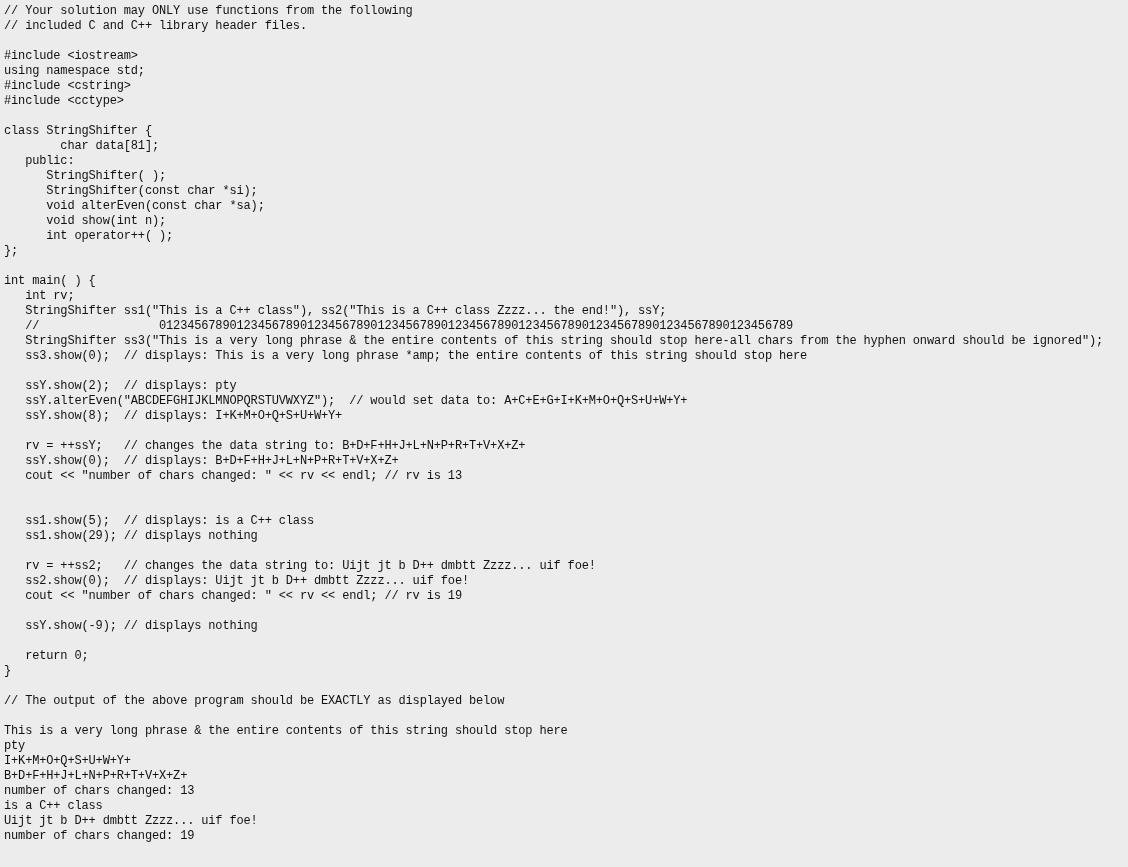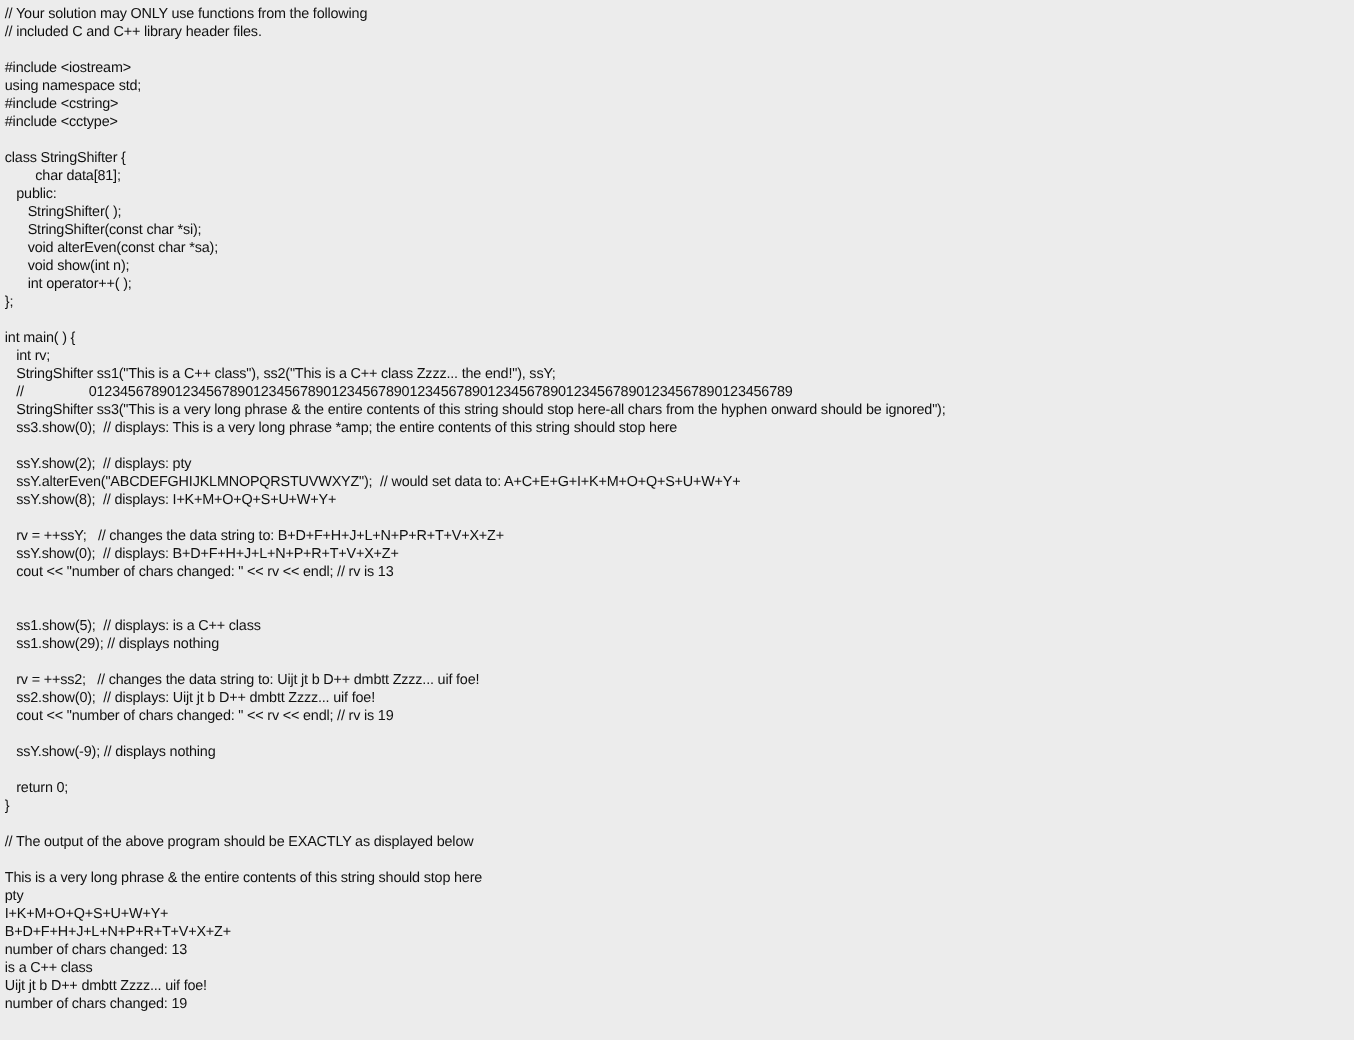--- a/index.html
+++ b/index.html
@@ -11,21 +11,21 @@
   body {
     width: 1128px;
     height: 867px;
     overflow: hidden;
     font-family: "DejaVu Sans Mono", "Liberation Mono", monospace;
   }
   #code-listing {
     display: block;
     margin: 0;
     padding: 4px 0 0 4px;
-    font-family: Liberation Sans, sans-serif;
+    font-family: Liberation Mono, monospace;
     font-size: 12px;
     line-height: 15px;
     letter-spacing: -0.013em;
     color: #111111;
     white-space: pre;
     background: transparent;
     tab-size: 4;
   }
   .code-line {
     display: block;

